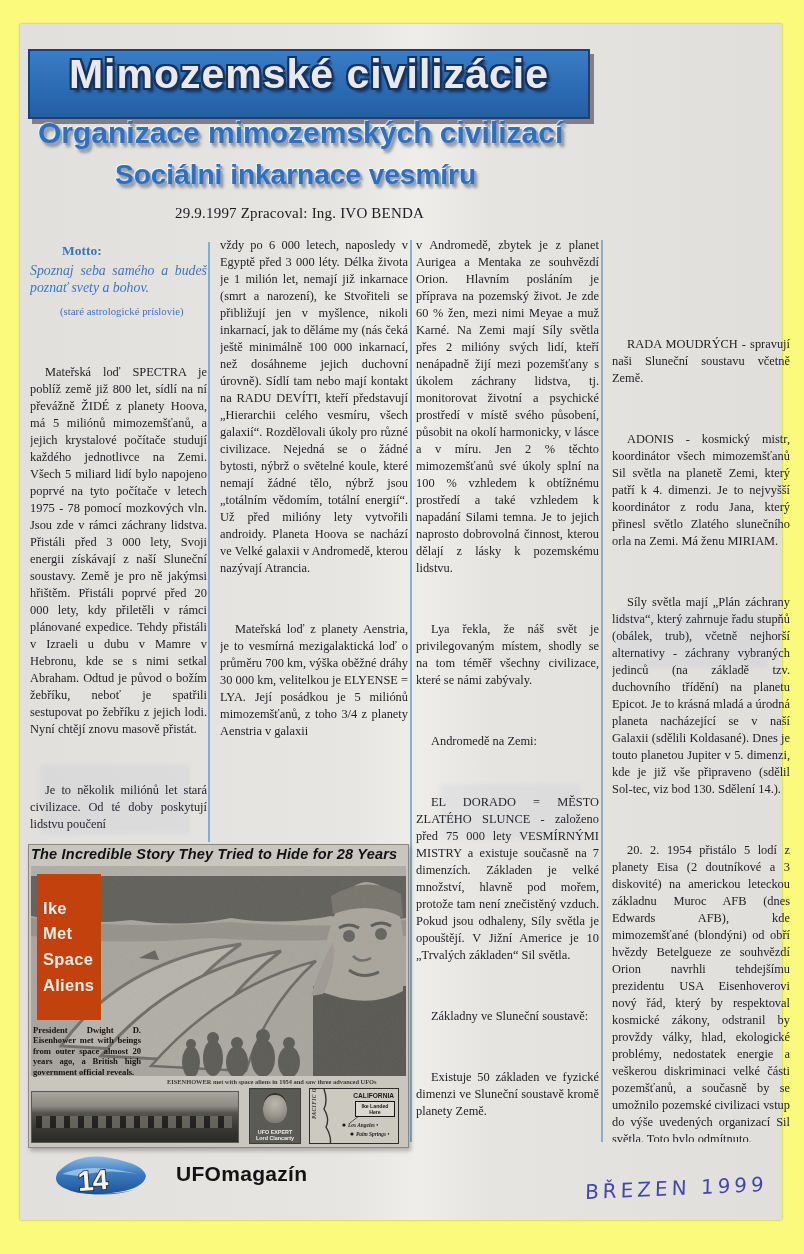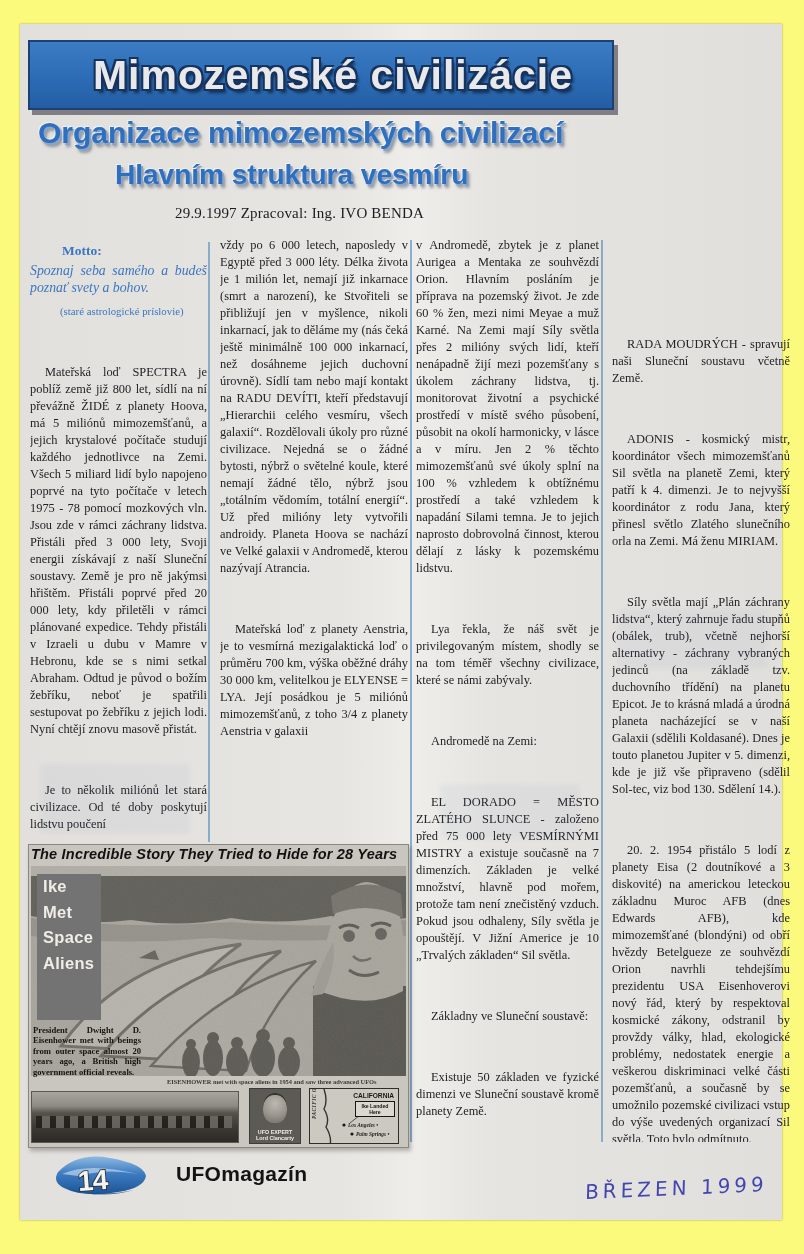--- a/index.html
+++ b/index.html
@@ -8,25 +8,25 @@
     background:#fbfa7d;
     font-family:"Liberation Serif", serif;
   }
   .page{
     position:absolute;left:20px;top:24px;width:762px;height:1196px;
     background:linear-gradient(90deg,#e2e0dc 0%,#e7e5e1 42%,#eeede9 52%,#e6e4e0 62%,#e1dfdb 100%);
     box-shadow:0 0 2px rgba(0,0,0,.35);
   }
   
   .banner{
-    position:absolute;left:8px;top:16px;width:558px;height:66px;
+    position:absolute;left:8px;top:25px;width:558px;height:66px;
     background:linear-gradient(180deg,#3c7cc4 0%,#2c6cb5 55%,#235ea3 100%);
     border:2px solid #1c4071;
     box-shadow:4px 5px 0 rgba(45,45,60,.55);
-    display:flex;align-items:center;justify-content:center;padding-left:24px;
+    display:flex;align-items:flex-start;justify-content:center;
   }
   .banner span{
     font-family:"Liberation Sans",sans-serif;font-weight:bold;font-size:41px;letter-spacing:1px;
     color:#e9e9ec;
     text-shadow:-2px -2px 0 #16335e,2px -2px 0 #16335e,-2px 2px 0 #16335e,2px 2px 0 #16335e,3px 4px 3px rgba(10,20,40,.65);
     white-space:nowrap;
   }
   .sub1,.sub2{
     position:absolute;font-family:"Liberation Sans",sans-serif;font-weight:bold;color:#2e6fc0;
     text-shadow:-1px -1px 0 rgba(255,255,255,.55),2px 2px 0 #8ea3bd,3px 4px 3px rgba(70,80,100,.55);
@@ -61,22 +61,22 @@
     position:absolute;left:8px;top:820px;width:379px;height:302px;
     background:#c9c6bf;border:1px solid #8a877f;box-shadow:2px 3px 4px rgba(0,0,0,.25);
   }
   .clip-headline{
     position:absolute;left:2px;top:1px;width:375px;
     font-family:Liberation Sans, sans-serif;font-weight:bold;font-style:italic;
     font-size:14.5px;color:#111;white-space:nowrap;letter-spacing:.2px;
   }
   .clip-photo{position:absolute;left:2px;top:21px;width:375px;height:210px;}
   .ike-box{
-    position:absolute;left:8px;top:29px;width:64px;height:146px;background:#737373;
-    display:flex;flex-direction:column;padding-left:6px;box-sizing:border-box;
+    position:absolute;left:8px;top:29px;width:64px;height:146px;background:#c2410c;
+    display:flex;flex-direction:column;justify-content:center;padding-left:6px;box-sizing:border-box;
   }
   .ike-box span{
     font-family:"Liberation Sans",sans-serif;font-weight:bold;font-size:16.5px;line-height:1.55;
     color:#efede6;letter-spacing:.3px;
   }
   .clip-caption{
     position:absolute;left:4px;top:180px;width:108px;
     font-size:8.6px;font-weight:bold;line-height:1.22;color:#15140f;text-align:justify;
   }
   .clip-photocap{
@@ -141,21 +141,21 @@
 </style>
 </head>
 <body>
 
 <div class="page">
 
   <div class="banner">
     <span>Mimozemské civilizácie</span>
   </div>
   <div class="sub1">Organizace mimozemských civilizací</div>
-  <div class="sub2">Hlavním struktura vesmíru</div>
+  <div class="sub2">Sociálni inkarnace vesmíru</div>
   <div class="byline">29.9.1997 Zpracoval: Ing. IVO BENDA</div>
 
   <div class="vline vline1"></div>
   <div class="vline vline2"></div>
   <div class="vline vline3"></div>
 
   <div class="col col1">
     <div class="motto">
       <div class="motto-label">Motto:</div>
       <div class="motto-quote">Spoznaj seba samého a budeš poznať svety a bohov.</div>

